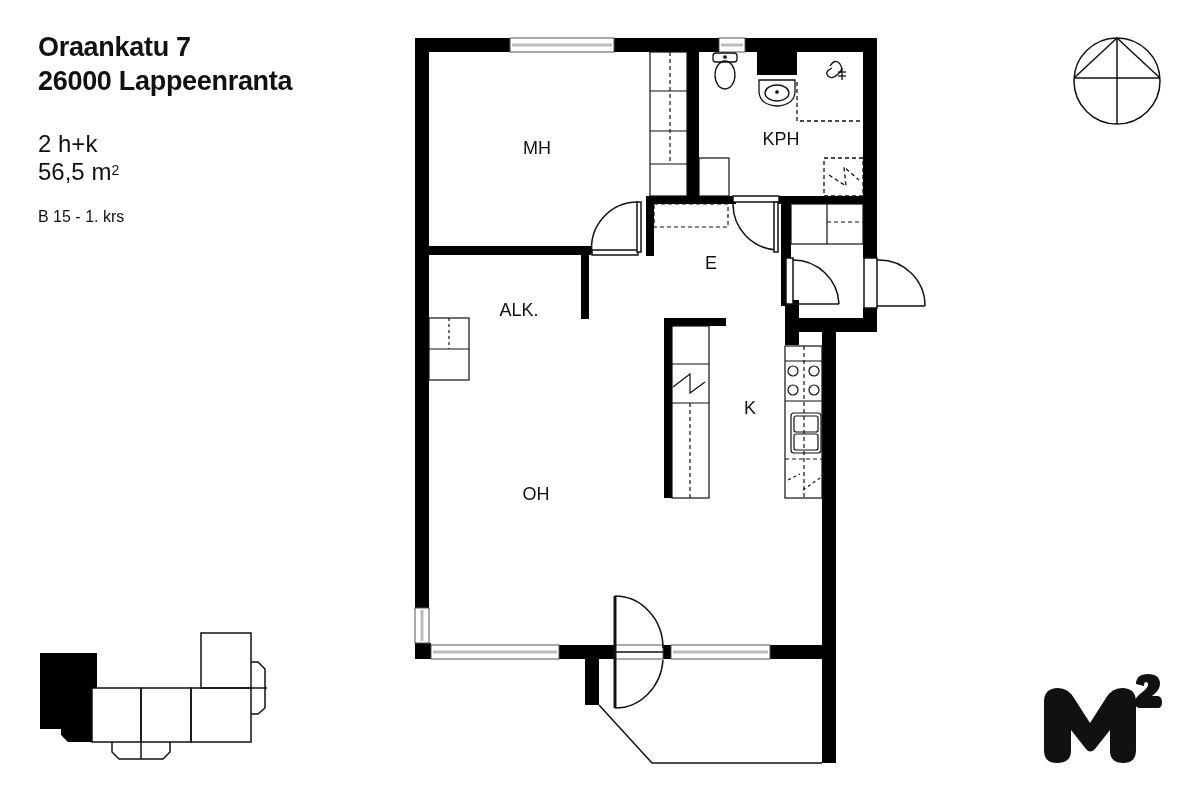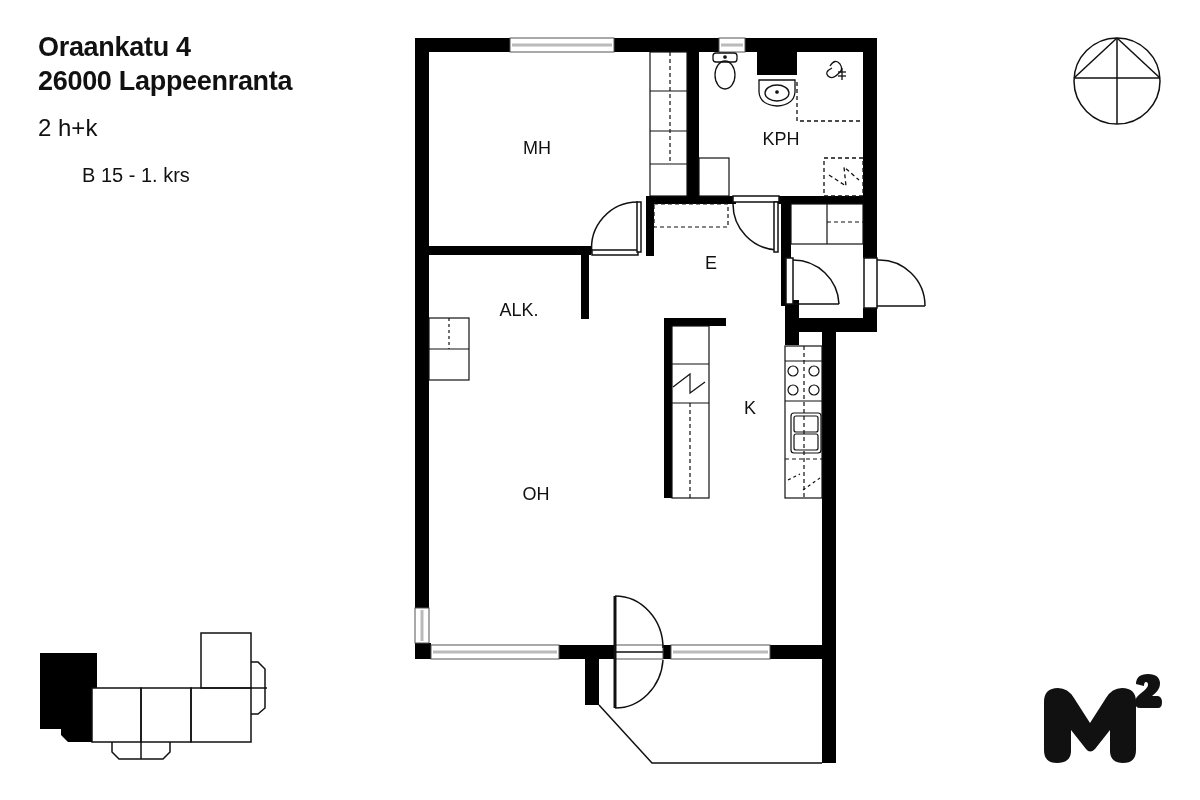--- a/index.html
+++ b/index.html
@@ -1,32 +1,33 @@
 <!DOCTYPE html>
 <html><head>
 <meta charset="utf-8">
 <style>
   html, body { margin:0; padding:0; background:#ffffff; }
   body { width:1200px; height:800px; position:relative; overflow:hidden; font-family:"Liberation Sans", sans-serif; color:#111; }
   .info { position:absolute; left:38px; top:30px; }
   .addr { font-weight:bold; font-size:27px; line-height:34px; letter-spacing:-0.3px; color:#111; }
-  .rooms { margin-top:16px; font-size:24px; line-height:28px; color:#111; }
+  .rooms { margin-top:32px; font-size:24px; line-height:28px; color:#111; }
   .area { font-size:24px; line-height:28px; color:#111; }
   .area sup { font-size:14px; vertical-align:top; position:relative; top:-2px; }
-  .unit { margin-top:22px; font-size:20px; color:#111;margin-left:44px; }
+  .unit { margin-top:22px; font-size:16px; color:#111; }
   svg.plan { position:absolute; left:0; top:0; }
   .room-label { font-family:"Liberation Sans", sans-serif; font-size:18px; fill:#111; }
 </style>
 </head>
 <body>
 
 <div class="info">
-  <div class="addr">Oraankatu 4</div>
+  <div class="addr">Oraankatu 7</div>
   <div class="addr">26000 Lappeenranta</div>
   <div class="rooms">2 h+k</div>
+  <div class="area"><span>56,5 m</span><sup>2</sup></div>
   <div class="unit">B 15 - 1. krs</div>
 </div>
 
 <svg class="plan" width="1200" height="800" viewBox="0 0 1200 800">
 
   <g fill="#000">
 
     <rect x="415" y="38" width="95" height="14"></rect>
     <rect x="614" y="38" width="105" height="14"></rect>
     <rect x="745" y="38" width="132" height="14"></rect>

